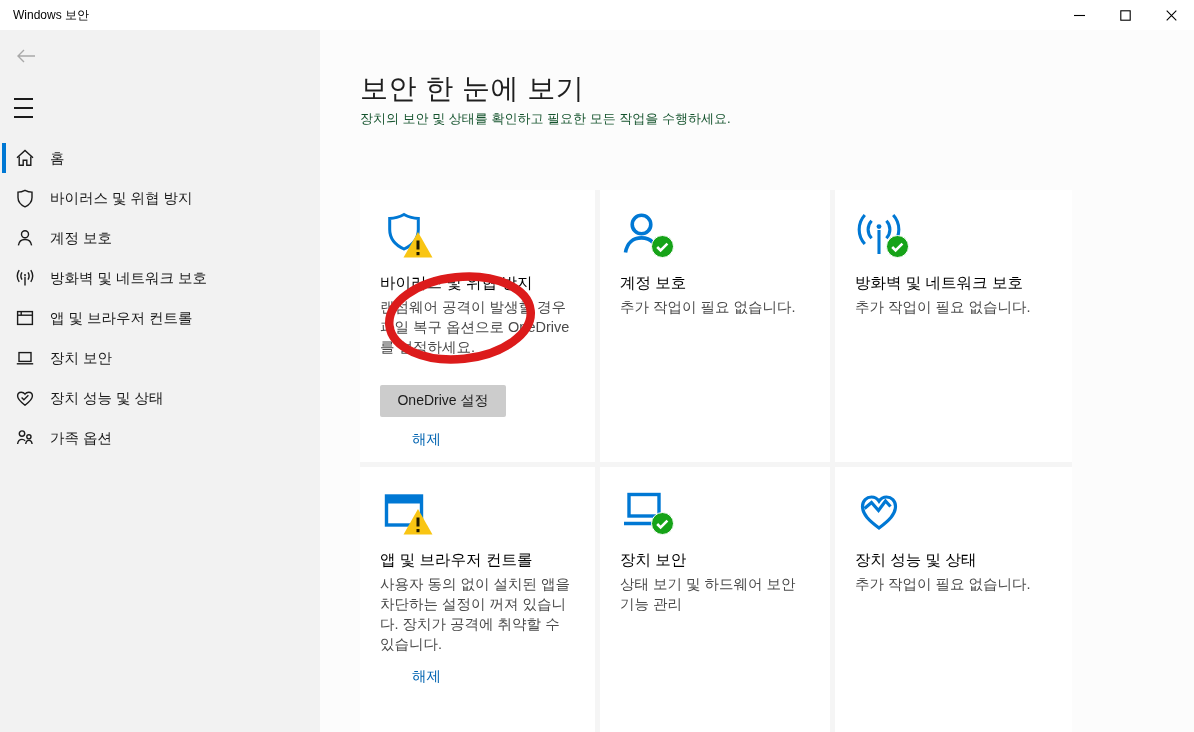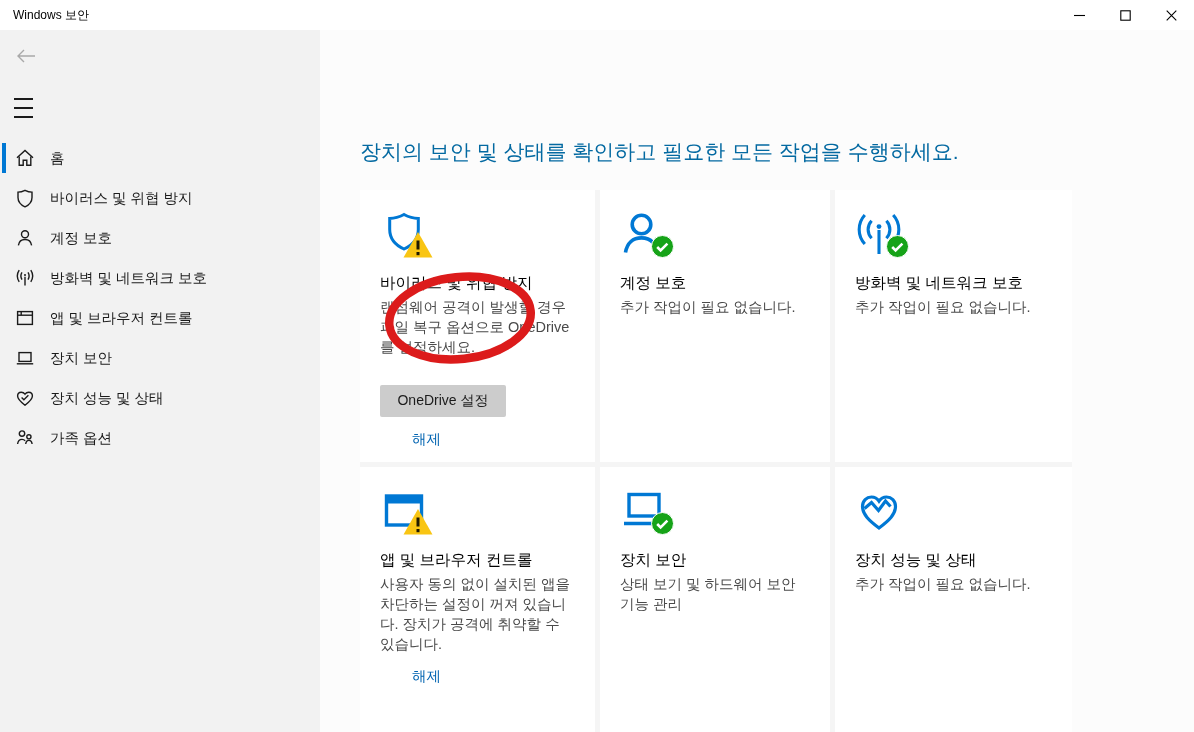--- a/index.html
+++ b/index.html
@@ -23,21 +23,21 @@
   .menu-btn span{display:block;width:19px;height:2px;background:#1b1b1b;}
   .nav{margin-top:8px;}
   .nav-item{height:40px;display:flex;align-items:center;position:relative;cursor:default;}
   .nav-item .accent{position:absolute;left:2px;top:5px;bottom:5px;width:4px;background:#0078d4;display:none;}
   .nav-item.selected .accent{display:block;}
   .nav-item .nav-icon{width:20px;height:20px;margin-left:15px;flex:none;}
   .nav-item .nav-label{margin-left:15px;font-size:14.5px;color:#1b1b1b;white-space:nowrap;}
   
   .main{flex:1;background:#fcfcfc;position:relative;overflow:hidden;}
   .page-title{position:absolute;left:40px;top:40px;font-size:28px;font-weight:400;color:#1f1f1f;letter-spacing:0.5px;}
-  .page-subtitle{position:absolute;left:40px;top:108px;font-size:21px;color:#0369a1;}
+  .page-subtitle{position:absolute;left:40px;top:80px;font-size:13px;color:#14532d;}
   .card-grid{
     position:absolute;left:40px;top:160px;width:712px;
     display:grid;grid-template-columns:235px 230px 237px;grid-template-rows:272px 270px;
     gap:5px;background:#f5f5f5;
   }
   .card{background:#ffffff;padding:20px 18px 0 20px;position:relative;box-sizing:border-box;}
   .card-icon{width:48px;height:48px;position:relative;}
   .card-icon .main-glyph{display:block;}
   .badge{position:absolute;}
   .badge.warning{right:-6px;bottom:-6px;}
@@ -150,20 +150,21 @@
               <path d="M2.6 16c.4-3 2-4.6 4.4-4.6 1.3 0 2.4.5 3.2 1.3"></path>
               <circle cx="13.9" cy="8.8" r="2.1"></circle>
               <path d="M10.7 16c.3-2.3 1.4-3.6 3.2-3.6s2.9 1.3 3.2 3.6"></path>
             </svg></span>
           <span class="nav-label">가족 옵션</span>
         </div>
       </div>
   </div>
 
   <div class="main">
+    <div class="page-title">보안 한 눈에 보기</div>
     <div class="page-subtitle">장치의 보안 및 상태를 확인하고 필요한 모든 작업을 수행하세요.</div>
     <div class="card-grid" id="card-grid">
         <div class="card"><div class="card-icon">
             <svg class="main-glyph" viewBox="0 0 48 48" width="48" height="48" fill="none" stroke="#0078d4" stroke-width="3">
               <path d="M24 4.5c5 2.7 9.6 3.9 14.3 3.9v11c0 9.2-5.7 15.6-14.3 19.6C15.4 35 9.7 28.6 9.7 19.4v-11c4.7 0 9.3-1.2 14.3-3.9z"></path>
             </svg>
             <span class="badge warning"><svg width="32" height="30" viewBox="0 0 32 30">
                 <path d="M16 2 L30.5 27.5 H1.5 Z" fill="#f9c513"></path>
                 <rect x="14.5" y="10.5" width="3" height="9" fill="#201a00"></rect>
                 <rect x="14.5" y="22" width="3" height="3.2" fill="#201a00"></rect>

